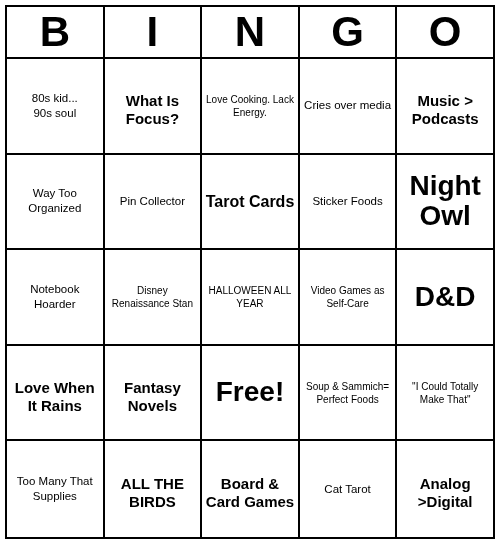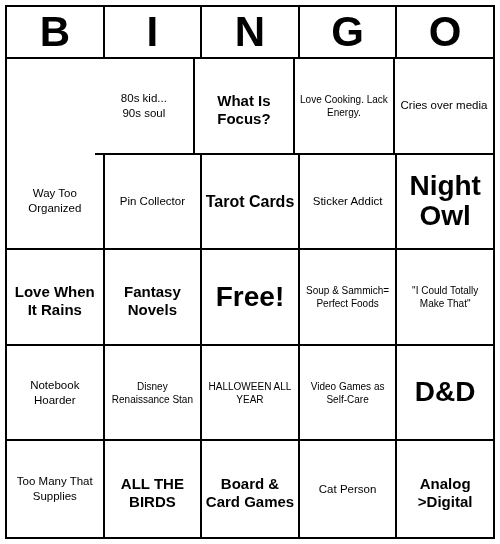--- a/index.html
+++ b/index.html
@@ -127,83 +127,86 @@
         </div>
         <div class="bingo-cell">
           <span class="cell-text-medium">What Is Focus?</span>
         </div>
         <div class="bingo-cell">
           <span class="cell-text-small">Love Cooking. Lack Energy.</span>
         </div>
         <div class="bingo-cell">
           <span class="cell-text">Cries over media</span>
         </div>
+        <div class="bingo-cell">
+          <span class="cell-text-medium">Music &gt; Podcasts</span>
+        </div>
       </div>
       <div class="bingo-row">
         <div class="bingo-cell">
           <span class="cell-text">Way Too Organized</span>
         </div>
         <div class="bingo-cell">
           <span class="cell-text">Pin Collector</span>
         </div>
         <div class="bingo-cell">
           <span class="cell-text-large">Tarot Cards</span>
         </div>
         <div class="bingo-cell">
-          <span class="cell-text">Sticker Addict</span>
+          <span class="cell-text">Sticker Foods</span>
         </div>
         <div class="bingo-cell">
           <span class="cell-text-xlarge">Night Owl</span>
         </div>
       </div>
       <div class="bingo-row">
         <div class="bingo-cell">
+          <span class="cell-text">Notebook Hoarder</span>
+        </div>
+        <div class="bingo-cell">
+          <span class="cell-text-small">Disney Renaissance Stan</span>
+        </div>
+        <div class="bingo-cell">
+          <span class="cell-text-small">HALLOWEEN ALL YEAR</span>
+        </div>
+        <div class="bingo-cell">
+          <span class="cell-text-small">Video Games as Self-Care</span>
+        </div>
+        <div class="bingo-cell">
+          <span class="cell-text-xlarge">D&amp;D</span>
+        </div>
+      </div>
+      <div class="bingo-row">
+        <div class="bingo-cell">
           <span class="cell-text-medium">Love When It Rains</span>
         </div>
         <div class="bingo-cell">
           <span class="cell-text-medium">Fantasy Novels</span>
         </div>
         <div class="bingo-cell">
           <span class="cell-text-xlarge">Free!</span>
         </div>
         <div class="bingo-cell">
           <span class="cell-text-small">Soup &amp; Sammich= Perfect Foods</span>
         </div>
         <div class="bingo-cell">
           <span class="cell-text-small">"I Could Totally Make That"</span>
         </div>
       </div>
       <div class="bingo-row">
         <div class="bingo-cell">
-          <span class="cell-text">Notebook Hoarder</span>
-        </div>
-        <div class="bingo-cell">
-          <span class="cell-text-small">Disney Renaissance Stan</span>
-        </div>
-        <div class="bingo-cell">
-          <span class="cell-text-small">HALLOWEEN ALL YEAR</span>
-        </div>
-        <div class="bingo-cell">
-          <span class="cell-text-small">Video Games as Self-Care</span>
-        </div>
-        <div class="bingo-cell">
-          <span class="cell-text-xlarge">D&amp;D</span>
-        </div>
-      </div>
-      <div class="bingo-row">
-        <div class="bingo-cell">
           <span class="cell-text">Too Many That Supplies</span>
         </div>
         <div class="bingo-cell">
           <span class="cell-text-medium">ALL THE BIRDS</span>
         </div>
         <div class="bingo-cell">
           <span class="cell-text-medium">Board &amp; Card Games</span>
         </div>
         <div class="bingo-cell">
-          <span class="cell-text">Cat Person</span>
+          <span class="cell-text">Cat Tarot</span>
         </div>
         <div class="bingo-cell">
           <span class="cell-text-medium">Analog &gt;Digital</span>
         </div>
       </div>
     </div>
 </div>
 
 </body></html>

